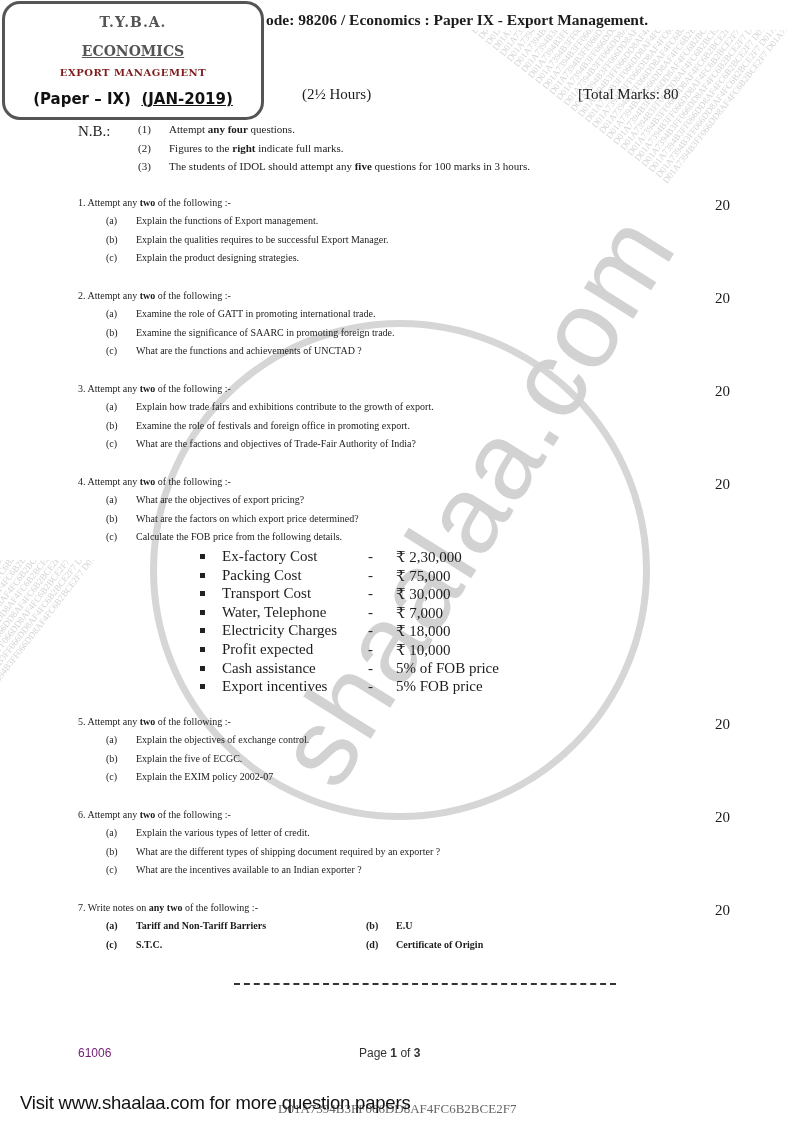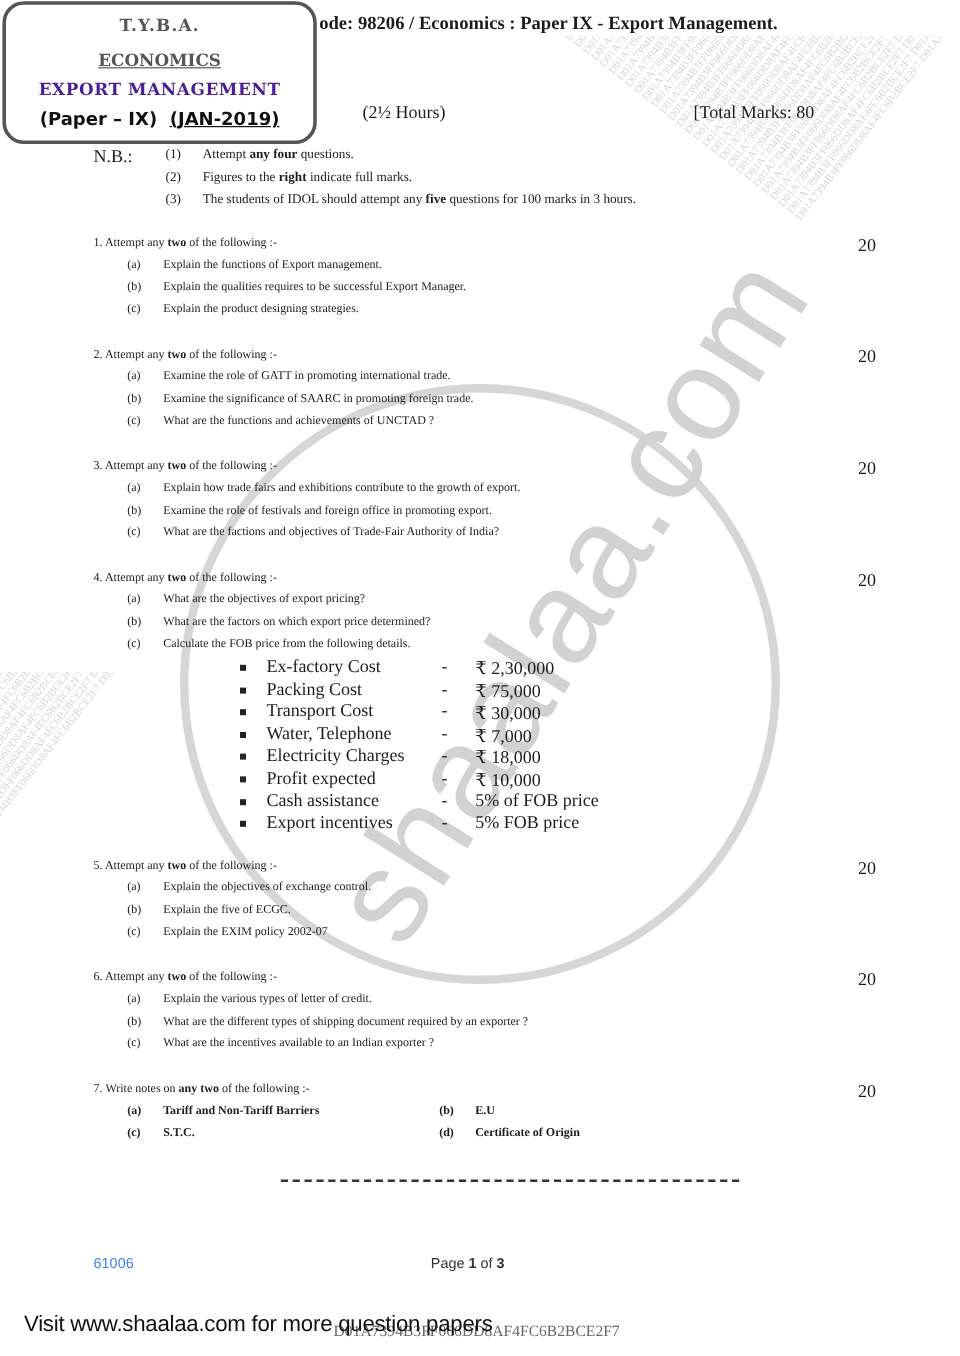--- a/index.html
+++ b/index.html
@@ -30,21 +30,21 @@
 
     
     .hdr-box {
       position: absolute; left: 2px; top: 1px; width: 262px; height: 119px;
       border: 3px solid #555; border-radius: 18px; background: #fff;
       text-align: center; font-family: "DejaVu Serif", serif;
     }
     .hdr-line { position: absolute; left: 0; width: 100%; font-weight: bold; }
     .hdr-tyba { top: 10px; font-size: 14px; color: #555; letter-spacing: 1px; }
     .hdr-eco { top: 39px; font-size: 14px; color: #555; text-decoration: underline; }
-    .hdr-export { top: 63px; font-size: 14px; color: #4c1d95; letter-spacing: 0.5px; }
+    .hdr-export { top: 63px; font-size: 10px; color: #7f1d1d; letter-spacing: 0.5px; }
     .hdr-paper { top: 86px; font-size: 15px; color: #111; font-family: "DejaVu Sans", sans-serif; }
     .hdr-paper .jan { text-decoration: underline; }
 
     .code-line {
       position: absolute; left: 266px; top: 11px; font-size: 15.5px; font-weight: bold;
     }
     .hours { position: absolute; left: 302px; top: 86px; font-size: 15px; }
     .total { position: absolute; left: 578px; top: 86px; font-size: 15px; }
 
     .nb-label { position: absolute; left: 78px; top: 123px; font-size: 15px; }
@@ -62,21 +62,21 @@
     .fob-row .dash { position: absolute; left: 168px; }
     .fob-row .val { position: absolute; left: 196px; }
 
     .q7-col { position: absolute; font-size: 10px; white-space: nowrap; font-weight: bold; }
     .q7-col .lbl { display: inline-block; width: 30px; }
 
     .dashes {
       position: absolute; left: 234px; top: 983px; width: 382px; height: 0;
       border-top: 2px dashed #333;
     }
-    .foot-code { position: absolute; left: 78px; top: 1046px; font-family: "Liberation Sans", sans-serif; font-size: 12px; color: #3b82f6; }
+    .foot-code { position: absolute; left: 78px; top: 1046px; font-family: "Liberation Sans", sans-serif; font-size: 12px; color: #701a75; }
     .foot-page { position: absolute; left: 359px; top: 1046px; font-family: "Liberation Sans", sans-serif; font-size: 12px; color: #333; }
     .foot-page b { font-weight: bold; }
     .visit {
       position: absolute; left: 20px; top: 1092px; font-family: "Liberation Sans", sans-serif;
       font-size: 18.5px; color: #111; z-index: 3; letter-spacing: -0.2px;
     }
     .hash {
       position: absolute; left: 278px; top: 1101px; font-family: "Liberation Serif", serif;
       font-size: 13px; color: #666; z-index: 2;
     }

